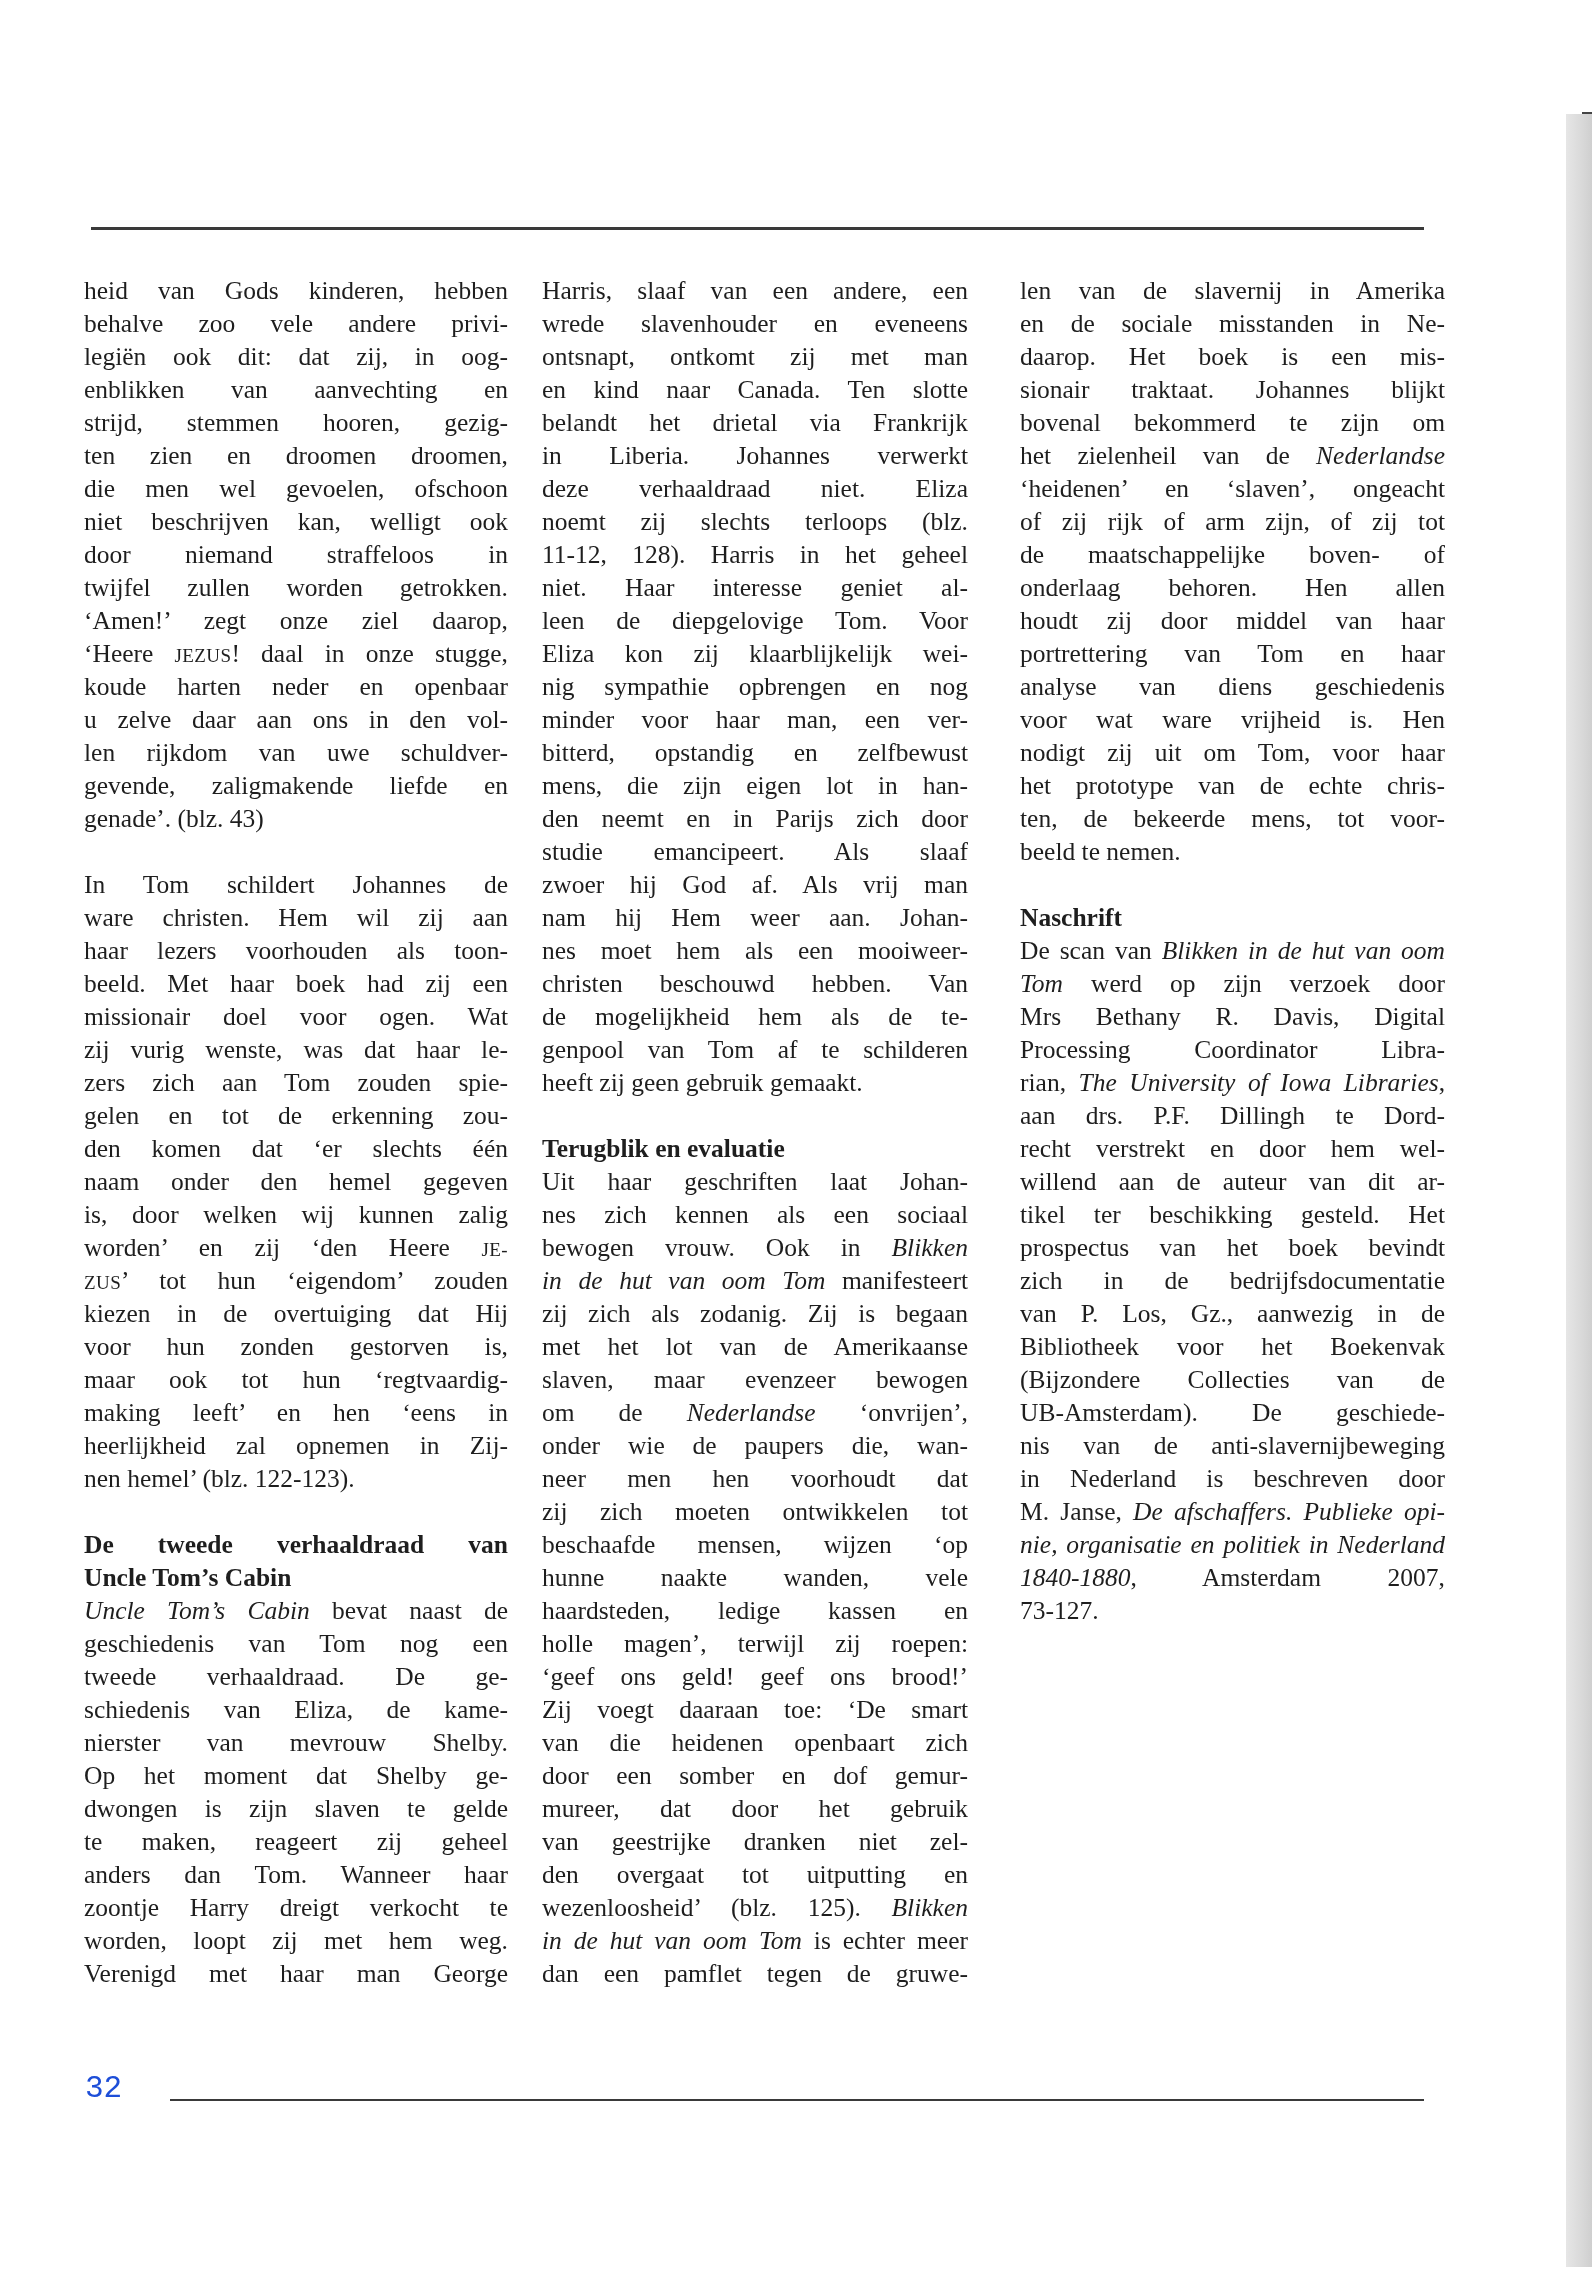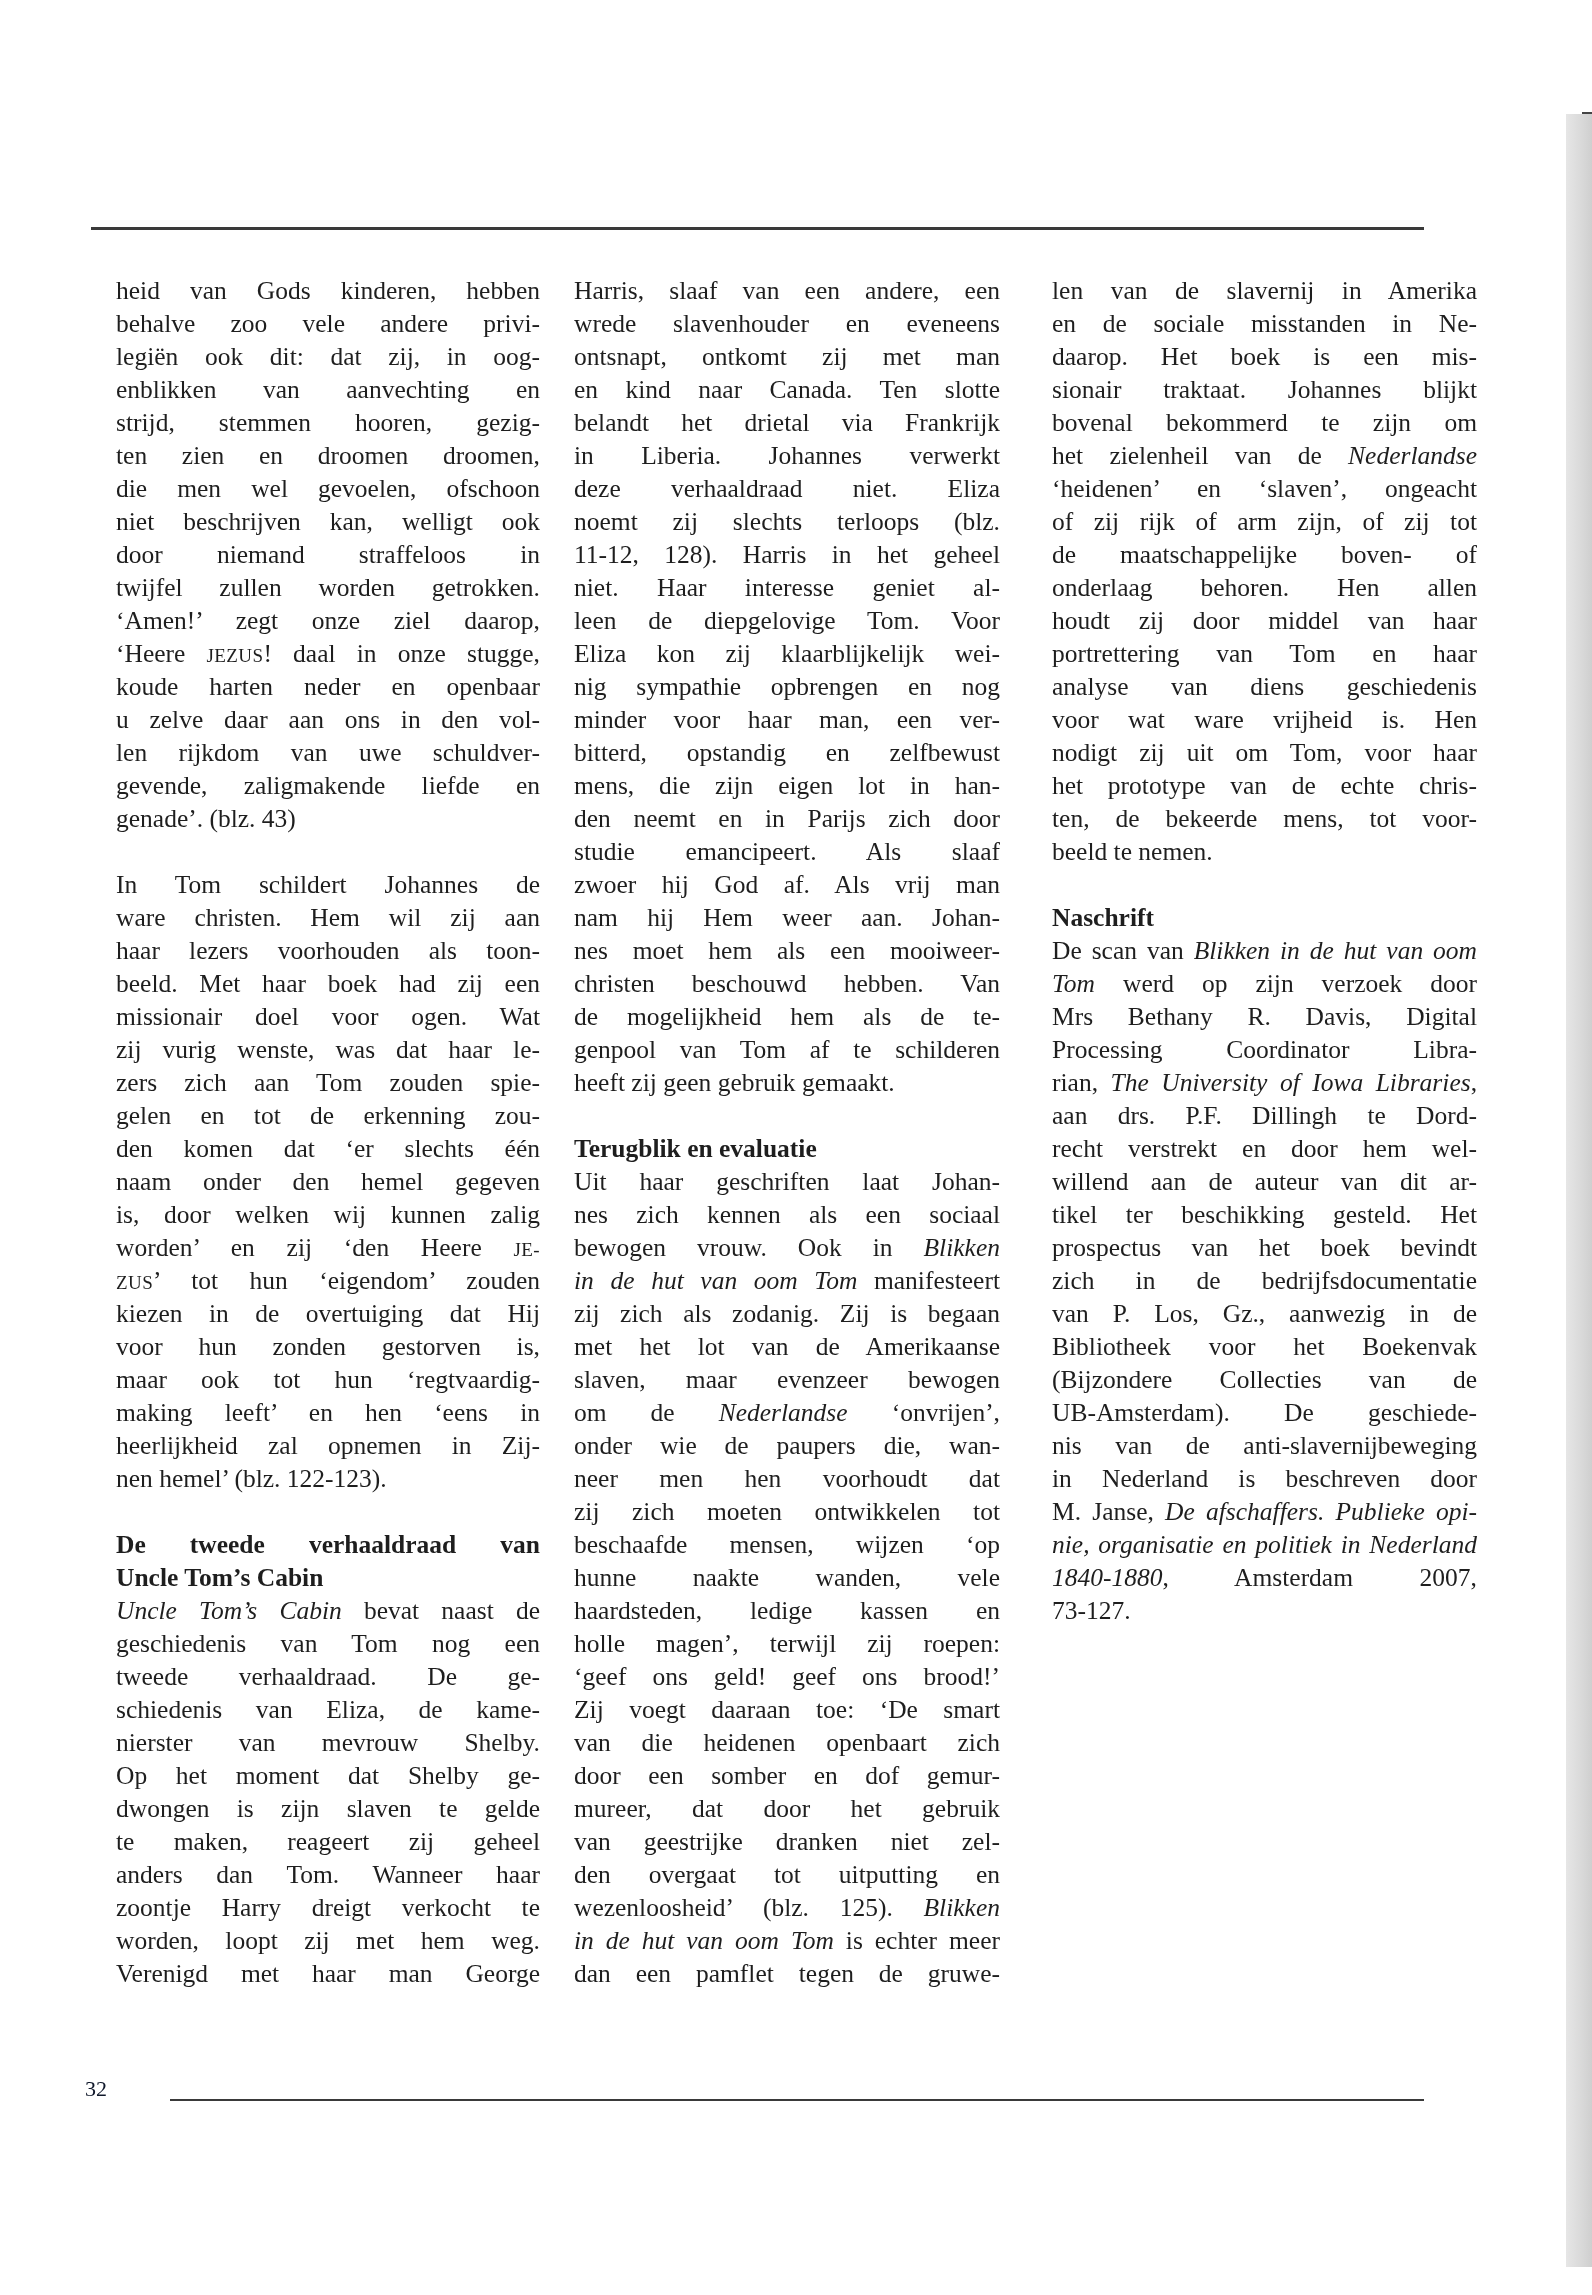--- a/index.html
+++ b/index.html
@@ -1,25 +1,25 @@
 <!DOCTYPE html>
 <html style="font-size:14px"><head>
 <meta charset="utf-8">
 <style>
   html, body { margin:0; padding:0; background:#ffffff; }
   body { width:1592px; height:2295px; position:relative; overflow:hidden;
          font-family:"Liberation Serif","DejaVu Serif",serif; color:#1e1e1e; }
   .rule-top { position:absolute; left:91px; top:227px; width:1333px; height:2.6px; background:#3a3a3a; }
   .rule-bottom { position:absolute; left:170px; top:2099px; width:1254px; height:1.7px; background:#3a3a3a; }
-  .page-number { position:absolute; left:85px; top:2071px; font-size:22px; line-height:35px; color:#0f172a;
-                 font-family:Liberation Serif, serif; }
+  .page-number { position:absolute; left:85px; top:2071px; font-size:31px; line-height:35px; color:#1d4ed8;
+                 font-family:Liberation Mono, monospace; }
   .edge-strip { position:absolute; left:1566px; top:114px; width:26px; height:2153px;
                 background:linear-gradient(90deg,#e6e6e6 0%,#d9d9d9 60%,#cfcfcf 100%); }
   .edge-strip-top { position:absolute; left:1582px; top:112px; width:10.4px; height:1.7px; background:#444; }
-  .col { position:absolute; top:274px; font-size:25.5px; line-height:33px;margin-left:32px; }
+  .col { position:absolute; top:274px; font-size:25.5px; line-height:33px; }
   .col1 { left:84px; width:424px; }
   .col2 { left:542px; width:426px; }
   .col3 { left:1020px; width:425px; }
   .ln { display:block; height:33px; white-space:nowrap; text-align:justify; text-align-last:justify; }
   .ln.last { text-align-last:left; }
   .blank { display:block; height:33px; }
   .h { font-weight:bold; }
   .i { font-style:italic; }
   .sc { font-size:19px; letter-spacing:0.4px; }
 </style>

